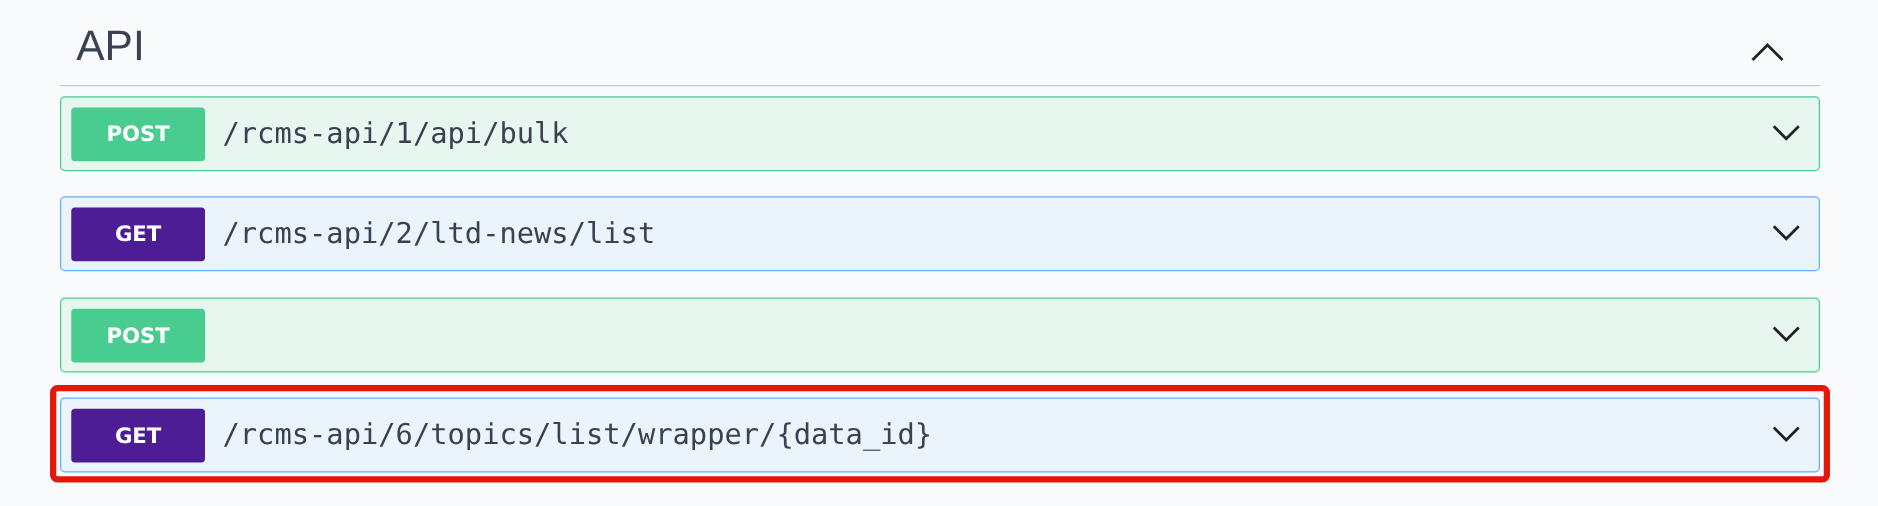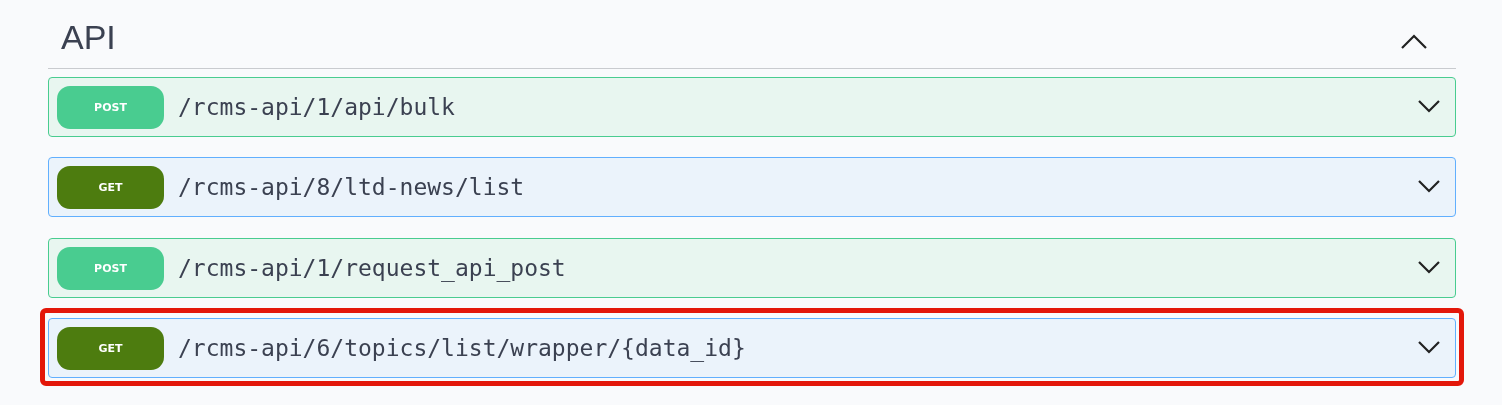--- a/index.html
+++ b/index.html
@@ -26,27 +26,27 @@
     }
     .op {
       position: absolute; left: 48px; width: 1408px; height: 60px;
       box-sizing: border-box; border-radius: 4px;
       border: 1px solid; cursor: pointer;
     }
     .op.post { background: #e8f6f0; border-color: #49cc90; }
     .op.get { background: #ebf3fb; border-color: #61affe; }
     .badge {
       position: absolute; left: 8px; top: 8px;
-      width: 107px; height: 43px; border-radius: 13px;
-      color: #fff; font-weight: bold; font-size: 11px;
+      width: 107px; height: 43px; border-radius: 3px;
+      color: #fff; font-weight: bold; font-size: 17px;
       font-family: "DejaVu Sans", sans-serif;
       display: flex; align-items: center; justify-content: center;
     }
     .op.post .badge { background: #49cc90; }
-    .op.get .badge { background: #4d7c0f; }
+    .op.get .badge { background: #4c1d95; }
     .path {
       position: absolute; left: 129px; top: 0; height: 58px;
       display: flex; align-items: center;
       font-family: "DejaVu Sans Mono", monospace;
       font-size: 23px; color: #3b4151;
     }
     .chev {
       position: absolute; right: 14px; top: 20px;
       width: 24px; height: 16px;
     }
@@ -70,29 +70,28 @@
 <div class="op post" style="top:77px">
   <span class="badge">POST</span>
   <span class="path">/rcms-api/1/api/bulk</span>
   <svg class="chev" viewBox="0 0 24 16">
     <polyline points="2,3 12,13 22,3" fill="none" stroke="#222" stroke-width="2.2"></polyline>
   </svg>
 </div>
 
 <div class="op get" style="top:157px">
   <span class="badge">GET</span>
-  <span class="path">/rcms-api/8/ltd-news/list</span>
+  <span class="path">/rcms-api/2/ltd-news/list</span>
   <svg class="chev" viewBox="0 0 24 16">
     <polyline points="2,3 12,13 22,3" fill="none" stroke="#222" stroke-width="2.2"></polyline>
   </svg>
 </div>
 
 <div class="op post" style="top:238px">
   <span class="badge">POST</span>
-  <span class="path">/rcms-api/1/request_api_post</span>
   <svg class="chev" viewBox="0 0 24 16">
     <polyline points="2,3 12,13 22,3" fill="none" stroke="#222" stroke-width="2.2"></polyline>
   </svg>
 </div>
 
 <div class="op get" style="top:318px">
   <span class="badge">GET</span>
   <span class="path">/rcms-api/6/topics/list/wrapper/{data_id}</span>
   <svg class="chev" viewBox="0 0 24 16">
     <polyline points="2,3 12,13 22,3" fill="none" stroke="#222" stroke-width="2.2"></polyline>

